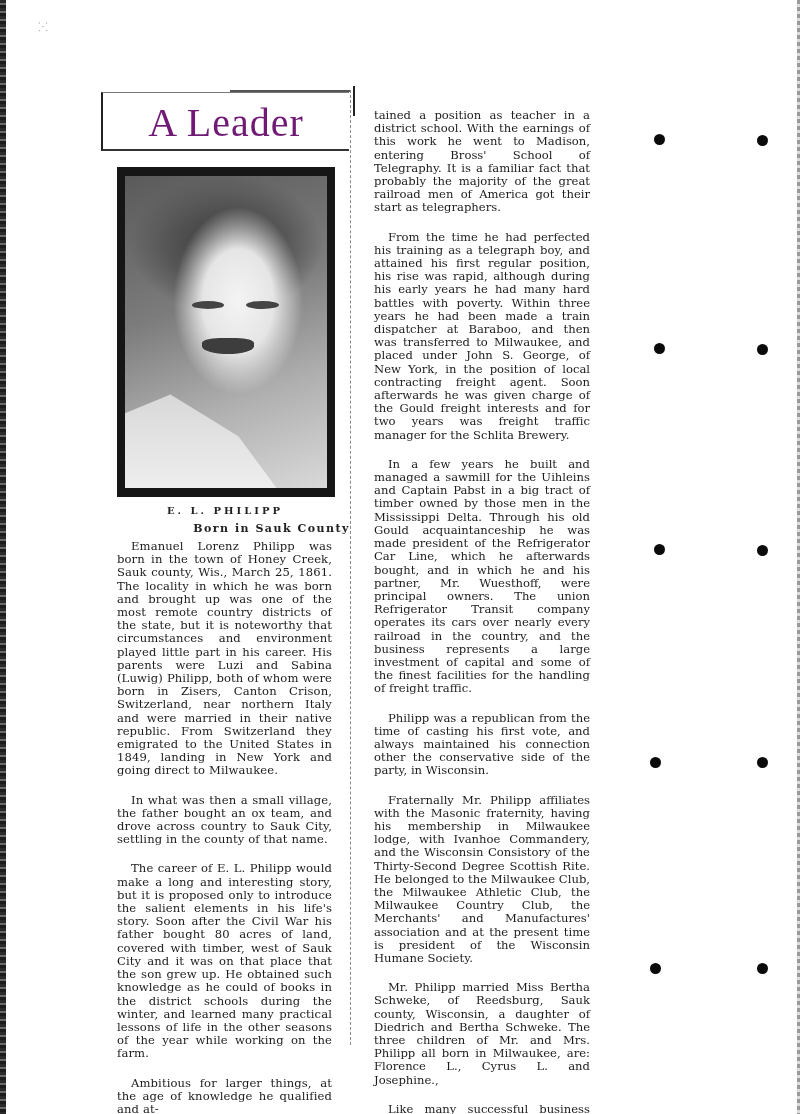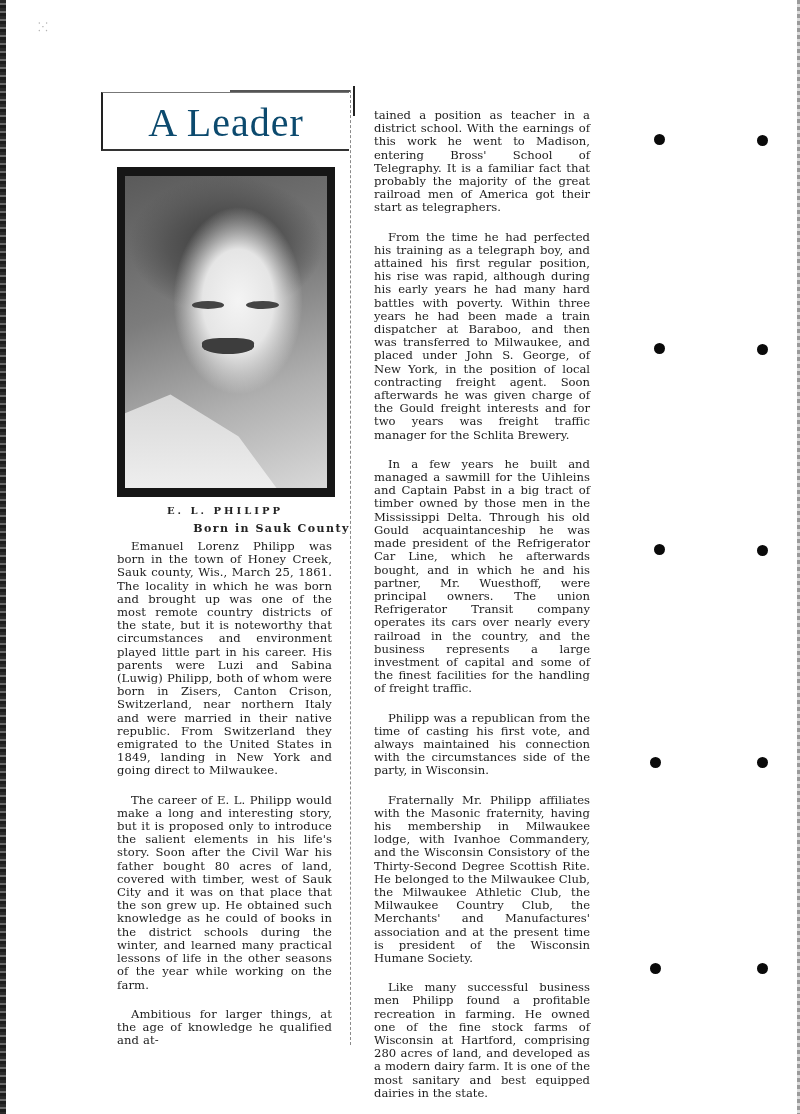--- a/index.html
+++ b/index.html
@@ -16,21 +16,21 @@
     background:repeating-linear-gradient(180deg,#9a9a9a 0 4px,#dcdcdc 4px 7px);
   }
   .speck { position:absolute; left:38px; top:18px; font-size:12px; color:#b5b5b5; }
 
   .title-box {
     position:absolute; left:101px; top:92px; width:246px; height:56px;
     border-left:2px solid #222; border-bottom:2px solid #333; border-top:1px solid #777;
   }
   .title-text {
     position:absolute; left:0; right:0; top:6px; text-align:center;
-    font-family:"Liberation Serif", serif; font-size:40px; letter-spacing:1px; color:#0c4a6e;
+    font-family:"Liberation Serif", serif; font-size:40px; letter-spacing:1px; color:#701a75;
   }
 
   .photo {
     position:absolute; left:117px; top:167px; width:218px; height:330px;
     background:#161616; padding:9px 8px 9px 8px; box-sizing:border-box;
   }
   .photo-inner {
     width:100%; height:100%; position:relative; overflow:hidden;
     background:
       radial-gradient(ellipse 32% 30% at 56% 40%, #f4f4f4 0%, #e5e5e5 55%, rgba(200,200,200,0) 100%),
@@ -99,33 +99,35 @@
     <span class="eye-l"></span>
     <span class="eye-r"></span>
   </div>
 </div>
 
 <div class="caption">E. L. PHILIPP</div>
 <div class="subhead">Born in Sauk County</div>
 
 <div class="col col-left">
   <p>Emanuel Lorenz Philipp was born in the town of Honey Creek, Sauk county, Wis., March 25, 1861. The locality in which he was born and brought up was one of the most remote country districts of the state, but it is noteworthy that circumstances and environment played little part in his career. His parents were Luzi and Sabina (Luwig) Philipp, both of whom were born in Zisers, Canton Crison, Switzerland, near northern Italy and were married in their native republic. From Switzerland they emigrated to the United States in 1849, landing in New York and going direct to Milwaukee.</p>
+  <p>In what was then a small village, the father bought an ox team, and drove across country to Sauk City, settling in the county of that name.</p>
   <p>The career of E. L. Philipp would make a long and interesting story, but it is proposed only to introduce the salient elements in his life's story. Soon after the Civil War his father bought 80 acres of land, covered with timber, west of Sauk City and it was on that place that the son grew up. He obtained such knowledge as he could of books in the district schools during the winter, and learned many practical lessons of life in the other seasons of the year while working on the farm.</p>
   <p>Ambitious for larger things, at the age of knowledge he qualified and at-</p>
 </div>
 
 <div class="col-rule-top"></div>
 <div class="col-rule"></div>
 
 <div class="col col-right">
   <p class="noindent">tained a position as teacher in a district school. With the earnings of this work he went to Madison, entering Bross' School of Telegraphy. It is a familiar fact that probably the majority of the great railroad men of America got their start as telegraphers.</p>
   <p>From the time he had perfected his training as a telegraph boy, and attained his first regular position, his rise was rapid, although during his early years he had many hard battles with poverty. Within three years he had been made a train dispatcher at Baraboo, and then was transferred to Milwaukee, and placed under John S. George, of New York, in the position of local contracting freight agent. Soon afterwards he was given charge of the Gould freight interests and for two years was freight traffic manager for the Schlita Brewery.</p>
   <p>In a few years he built and managed a sawmill for the Uihleins and Captain Pabst in a big tract of timber owned by those men in the Mississippi Delta. Through his old Gould acquaintanceship he was made president of the Refrigerator Car Line, which he afterwards bought, and in which he and his partner, Mr. Wuesthoff, were principal owners. The union Refrigerator Transit company operates its cars over nearly every railroad in the country, and the business represents a large investment of capital and some of the finest facilities for the handling of freight traffic.</p>
-  <p>Philipp was a republican from the time of casting his first vote, and always maintained his connection with the circumstances side of the party, in Wisconsin.</p>
+  <p>Philipp was a republican from the time of casting his first vote, and always maintained his connection other the conservative side of the party, in Wisconsin.</p>
   <p>Fraternally Mr. Philipp affiliates with the Masonic fraternity, having his membership in Milwaukee lodge, with Ivanhoe Commandery, and the Wisconsin Consistory of the Thirty-Second Degree Scottish Rite. He belonged to the Milwaukee Club, the Milwaukee Athletic Club, the Milwaukee Country Club, the Merchants' and Manufactures' association and at the present time is president of the Wisconsin Humane Society.</p>
+  <p>Mr. Philipp married Miss Bertha Schweke, of Reedsburg, Sauk county, Wisconsin, a daughter of Diedrich and Bertha Schweke. The three children of Mr. and Mrs. Philipp all born in Milwaukee, are: Florence L., Cyrus L. and Josephine.,</p>
   <p>Like many successful business men Philipp found a profitable recreation in farming. He owned one of the fine stock farms of Wisconsin at Hartford, comprising 280 acres of land, and developed as a modern dairy farm. It is one of the most sanitary and best equipped dairies in the state.</p>
 </div>
 
 <div id="holes">
     <div class="hole" style="left: 654px; top: 134px;"></div>
     <div class="hole" style="left: 757px; top: 135px;"></div>
     <div class="hole" style="left: 654px; top: 343px;"></div>
     <div class="hole" style="left: 757px; top: 344px;"></div>
     <div class="hole" style="left: 654px; top: 544px;"></div>
     <div class="hole" style="left: 757px; top: 545px;"></div>

